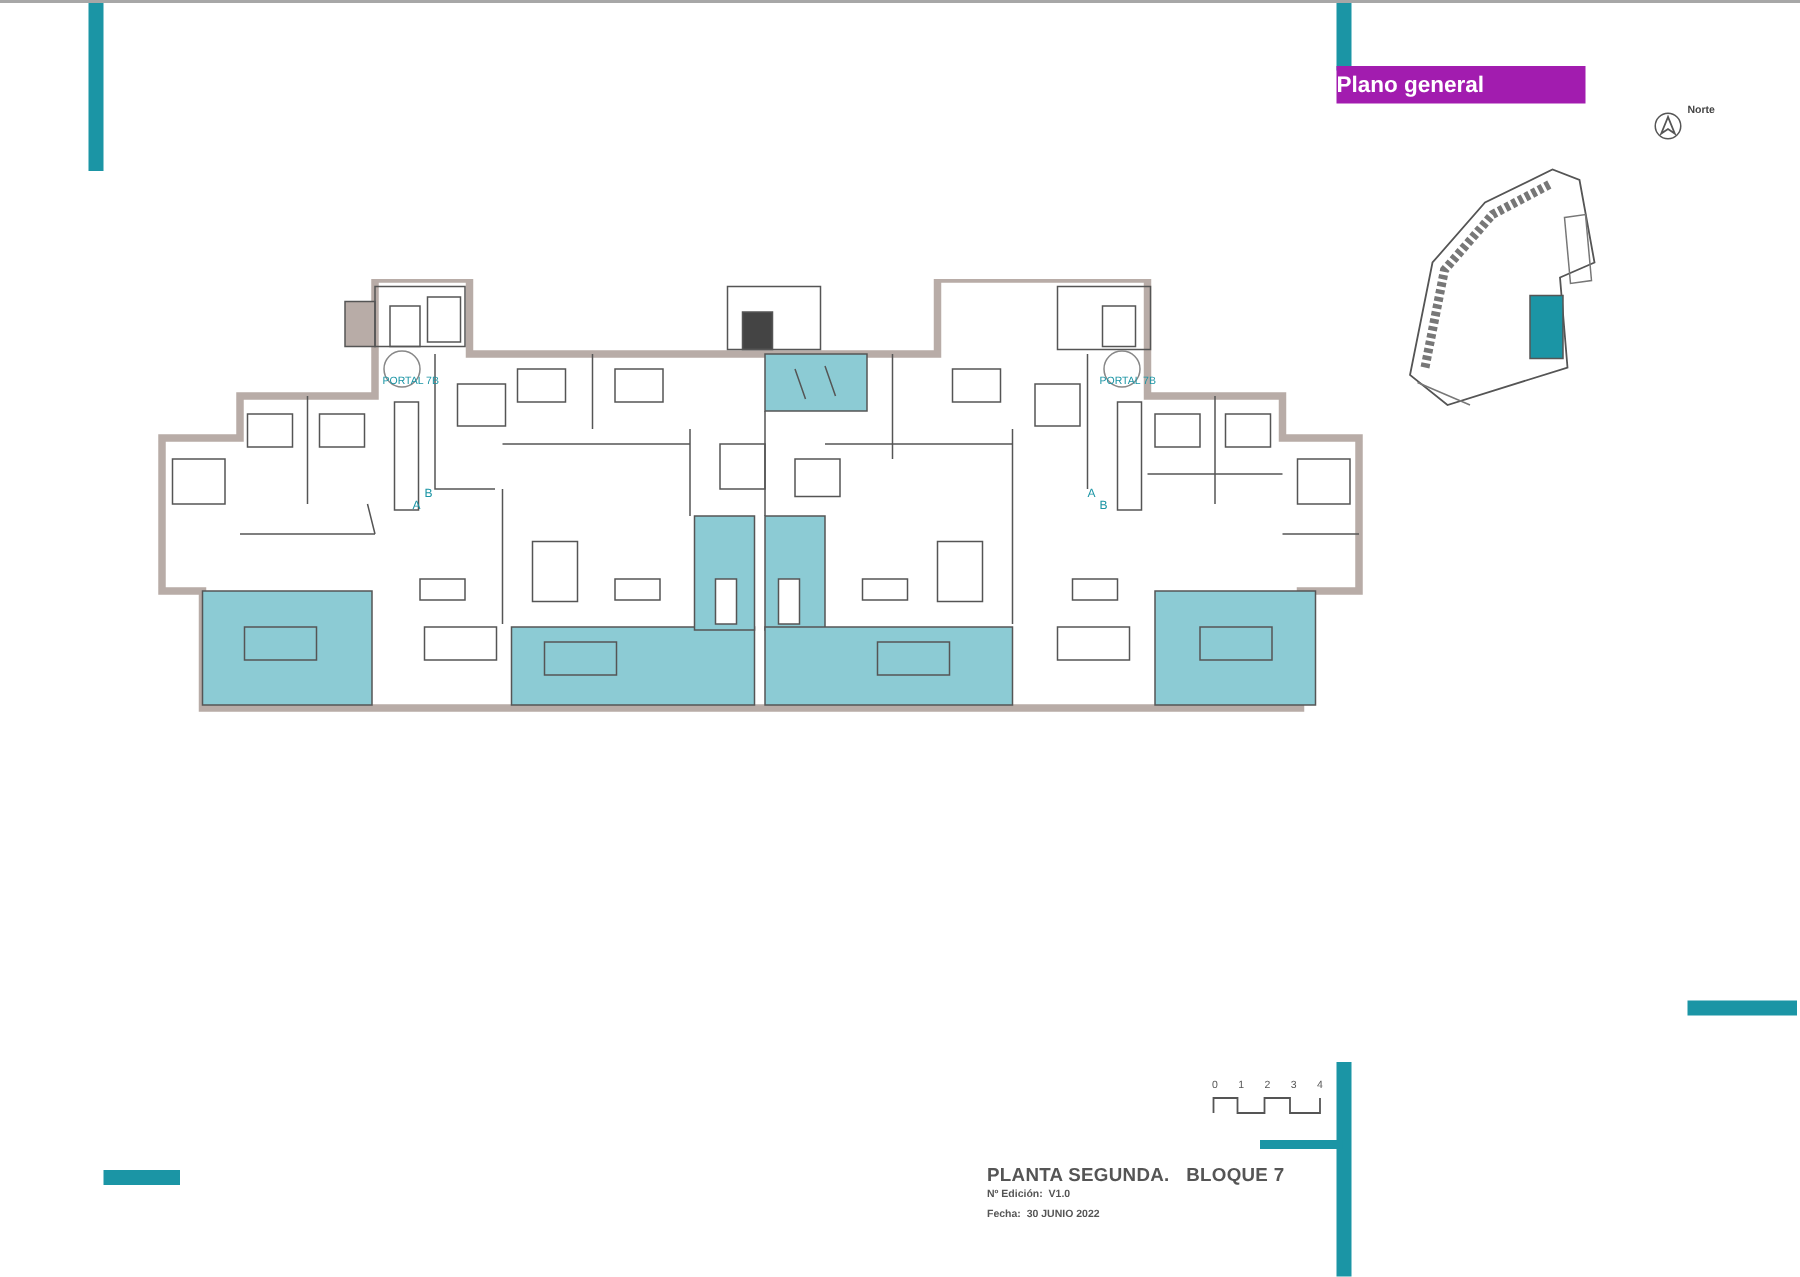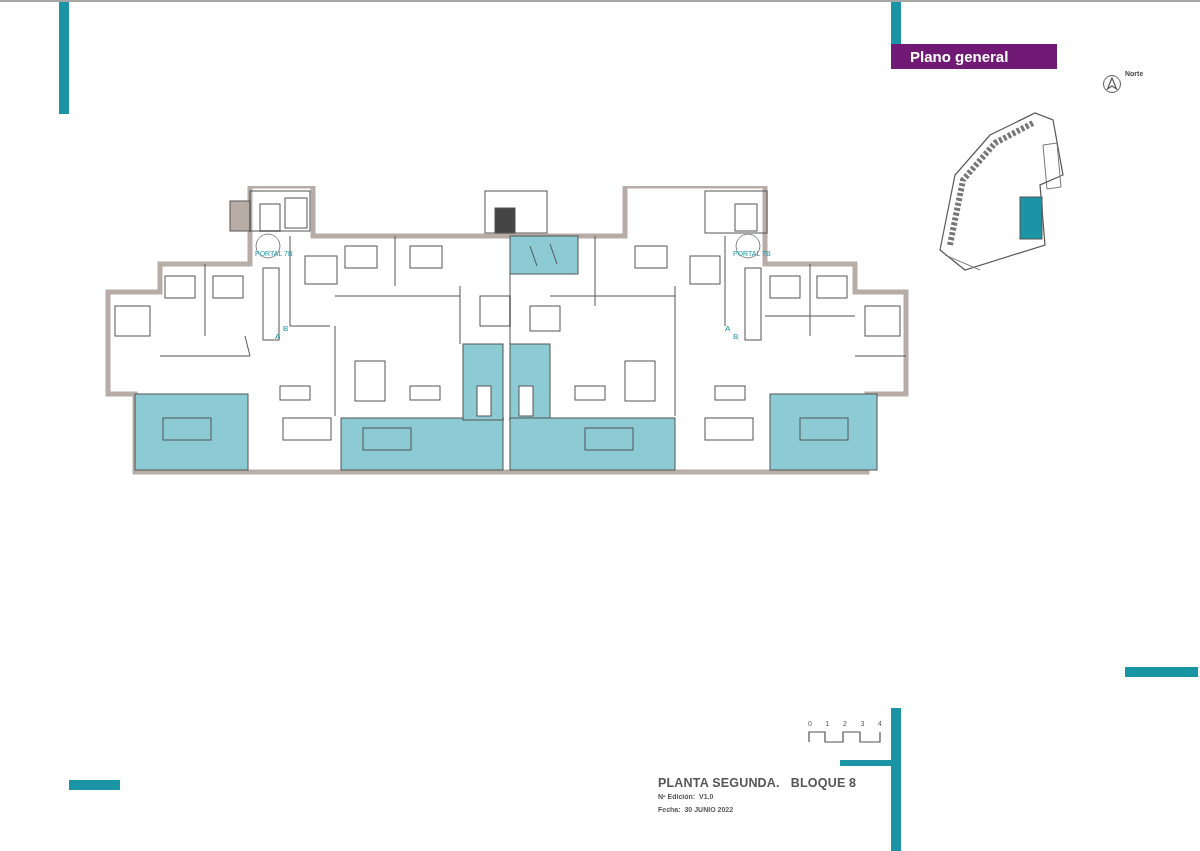--- a/index.html
+++ b/index.html
@@ -1,19 +1,19 @@
 <!DOCTYPE html>
 <html><head>
 <meta charset="utf-8">
 <style>
   html,body{margin:0;padding:0;background:#fff;}
   body{width:1200px;height:851px;position:relative;overflow:hidden;font-family:"Liberation Sans",sans-serif;}
   .topline{position:absolute;left:0;top:0;width:1200px;height:2px;background:#a7a7a7;}
   .bar{position:absolute;background:#1b95a5;}
-  .plan-title{position:absolute;left:891px;top:44px;width:166px;height:25px;background:#701a75;color:#fff;font-weight:bold;font-size:15px;line-height:25px;padding-left:19px;box-sizing:border-box;}
+  .plan-title{position:absolute;left:891px;top:44px;width:166px;height:25px;background:#a21caf;color:#fff;font-weight:bold;font-size:15px;line-height:25px;box-sizing:border-box;}
   .north{position:absolute;left:1103px;top:75px;width:18px;height:18px;border:1.5px solid #555;border-radius:50%;box-sizing:border-box;}
   .north-label{position:absolute;left:1125px;top:70px;font-size:7px;font-weight:bold;color:#444;}
   .info{position:absolute;left:658px;color:#555;}
   .info.t1{top:776px;font-size:12.5px;font-weight:bold;letter-spacing:0.2px;}
   .info.t2{top:793px;font-size:7px;font-weight:bold;}
   .info.t3{top:806px;font-size:7px;font-weight:bold;}
   .scale{position:absolute;left:808px;top:720px;width:74px;height:24px;}
   .scale-nums{position:absolute;left:0;top:0;width:74px;display:flex;justify-content:space-between;font-size:7px;color:#555;}
   svg{position:absolute;}
 </style>
@@ -130,15 +130,15 @@
     <span>1</span>
     <span>2</span>
     <span>3</span>
     <span>4</span>
   </div>
   <svg width="74" height="14" style="left:0;top:9px" viewBox="0 0 74 14">
       <path d="M1 13 L1 3 L17 3 L17 13 L35 13 L35 3 L52 3 L52 13 L72 13 L72 3" fill="none" stroke="#555" stroke-width="1.2"></path>
     </svg>
 </div>
 
-<div class="info t1" style="white-space:pre;">PLANTA SEGUNDA.   BLOQUE 8</div>
+<div class="info t1" style="white-space:pre;">PLANTA SEGUNDA.   BLOQUE 7</div>
 <div class="info t2" style="white-space:pre;">Nº Edición:  V1.0</div>
 <div class="info t3" style="white-space:pre;">Fecha:  30 JUNIO 2022</div>
 
 </body></html>

